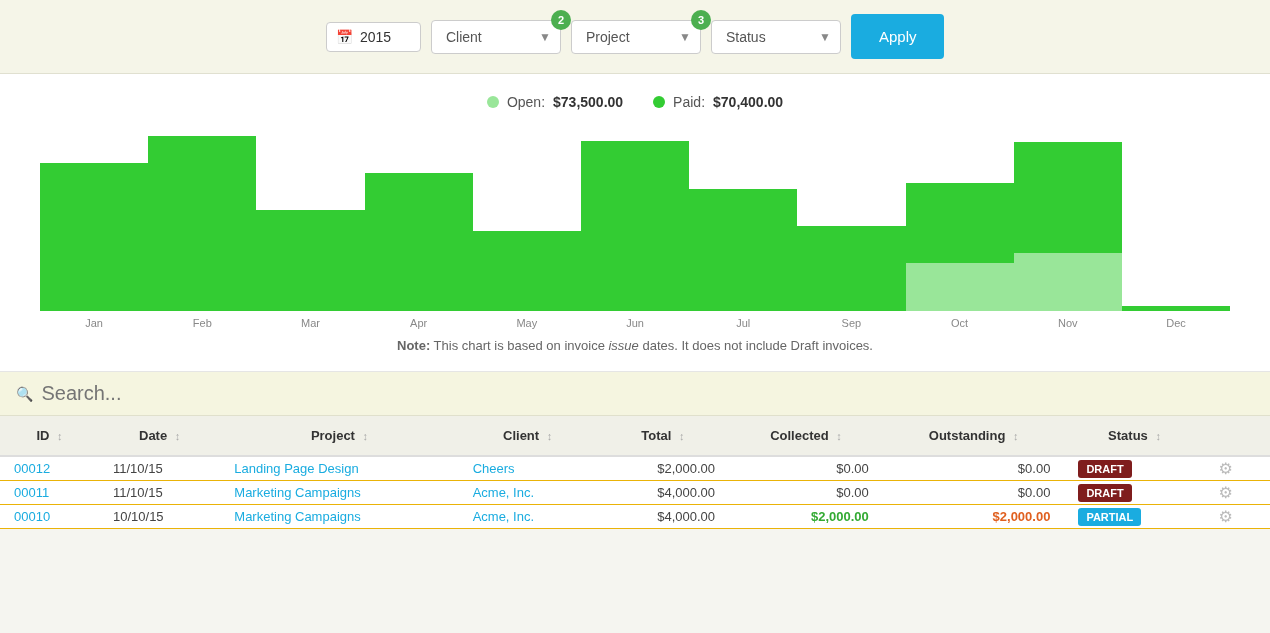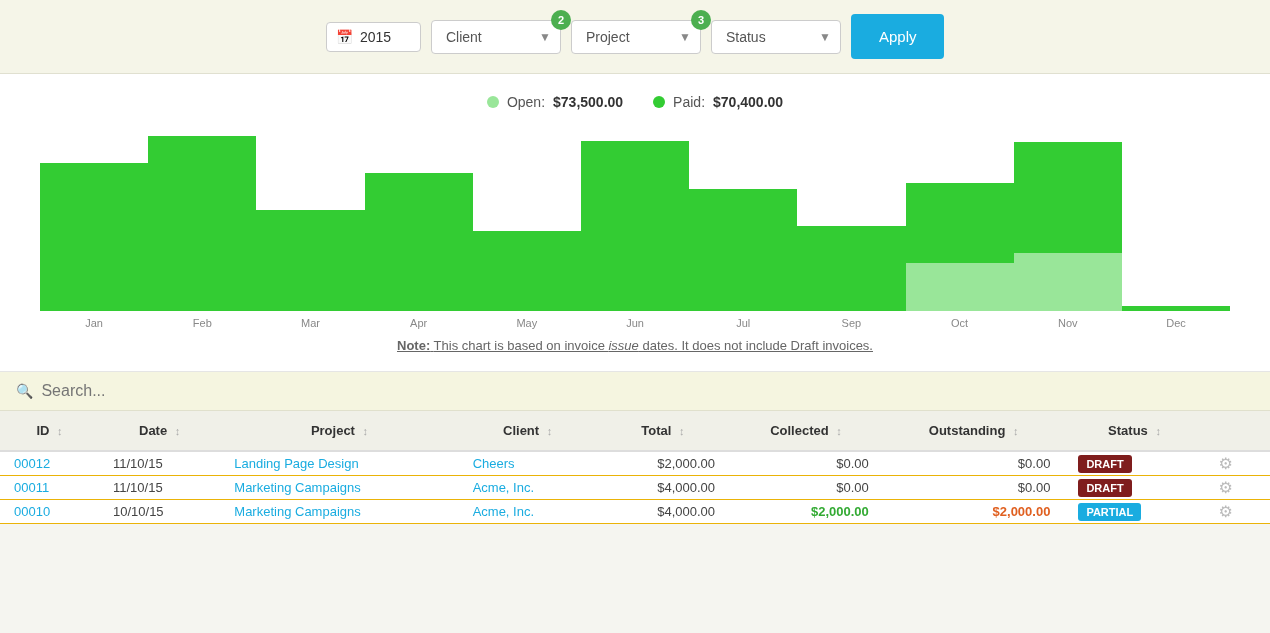--- a/index.html
+++ b/index.html
@@ -134,21 +134,20 @@
       color: #888;
       margin-top: 6px;
     }
 
     .chart-note {
       text-align: center;
       font-size: 13px;
       color: #666;
       margin-top: 12px;
       padding-bottom: 8px;
-      text-decoration: underline;
     }
     .chart-note strong { font-weight: bold; }
     .chart-note em { font-style: italic; }
 
     .table-section {
       background: #f9f9f4;
     }
 
     .search-bar {
       background: #f5f5e0;
@@ -158,21 +157,21 @@
     .search-input-wrap {
       display: flex;
       align-items: center;
       gap: 8px;
       color: #aaa;
     }
     .search-input {
       border: none;
       background: transparent;
       outline: none;
-      font-size: 16px;
+      font-size: 20px;
       color: #555;
       width: 300px;
     }
 
     table {
       width: 100%;
       border-collapse: collapse;
       background: #fff;
     }
     thead tr {

